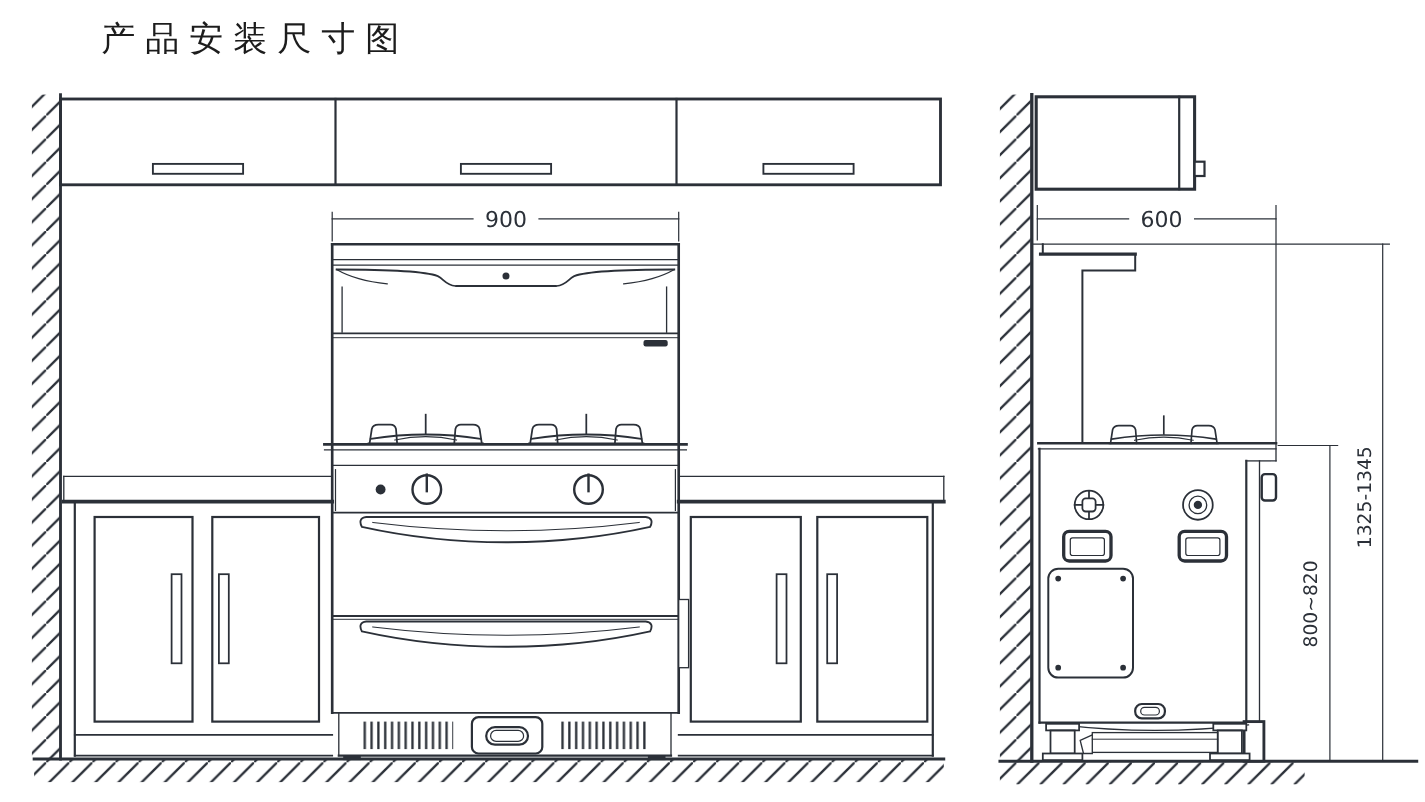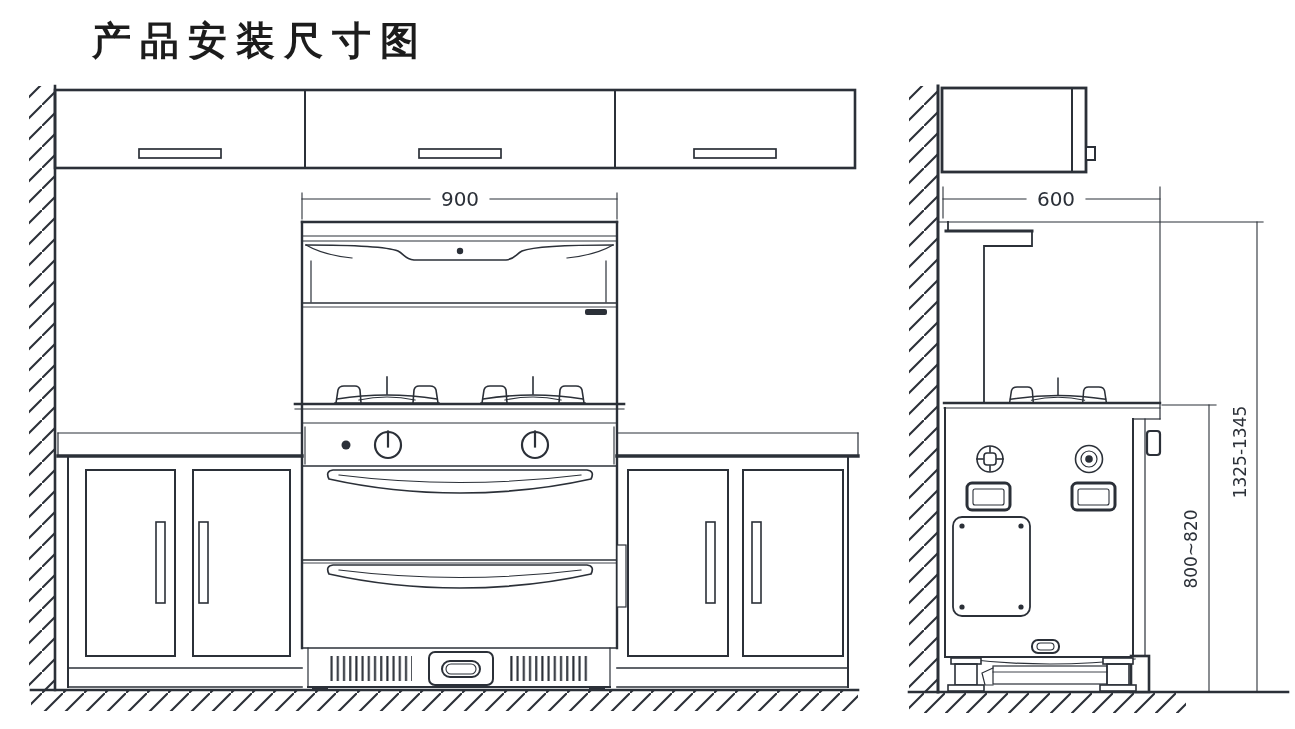--- a/index.html
+++ b/index.html
@@ -1,21 +1,21 @@
 <!DOCTYPE html>
 <html><head>
 <meta charset="utf-8">
 <style>
   html,body{margin:0;padding:0;background:#fff;}
   body{width:1295px;height:729px;position:relative;overflow:hidden;}
   #stage{position:absolute;left:0;top:0;}
   .title{
     position:absolute;left:92px;top:14px;
     font-family:"DejaVu Serif","Liberation Serif",serif;
-    font-size:39px;letter-spacing:9px;color:#1c1c1c;font-weight:700;
+    font-size:31px;letter-spacing:9px;color:#1c1c1c;font-weight:400;
     white-space:nowrap;
   }
   .ln{stroke:#2b3038;fill:none;stroke-width:1.4;stroke-linecap:square;}
   .w08{stroke-width:0.9}.w11{stroke-width:1.1}.w12{stroke-width:1.2}
   .w16{stroke-width:1.6}.w17{stroke-width:1.7}.w18{stroke-width:1.8}
   .w2{stroke-width:2}.w22{stroke-width:2.2}.w24{stroke-width:2.4}
   .w26{stroke-width:2.6}.w28{stroke-width:2.8}.w3{stroke-width:3}.w34{stroke-width:3.4}
   .wf{fill:#ffffff;}
   .fl{fill:#2b3038;stroke:none;}
   .dimtxt{fill:#2b3038;stroke:none;font-family:"DejaVu Sans","Liberation Sans",sans-serif;

